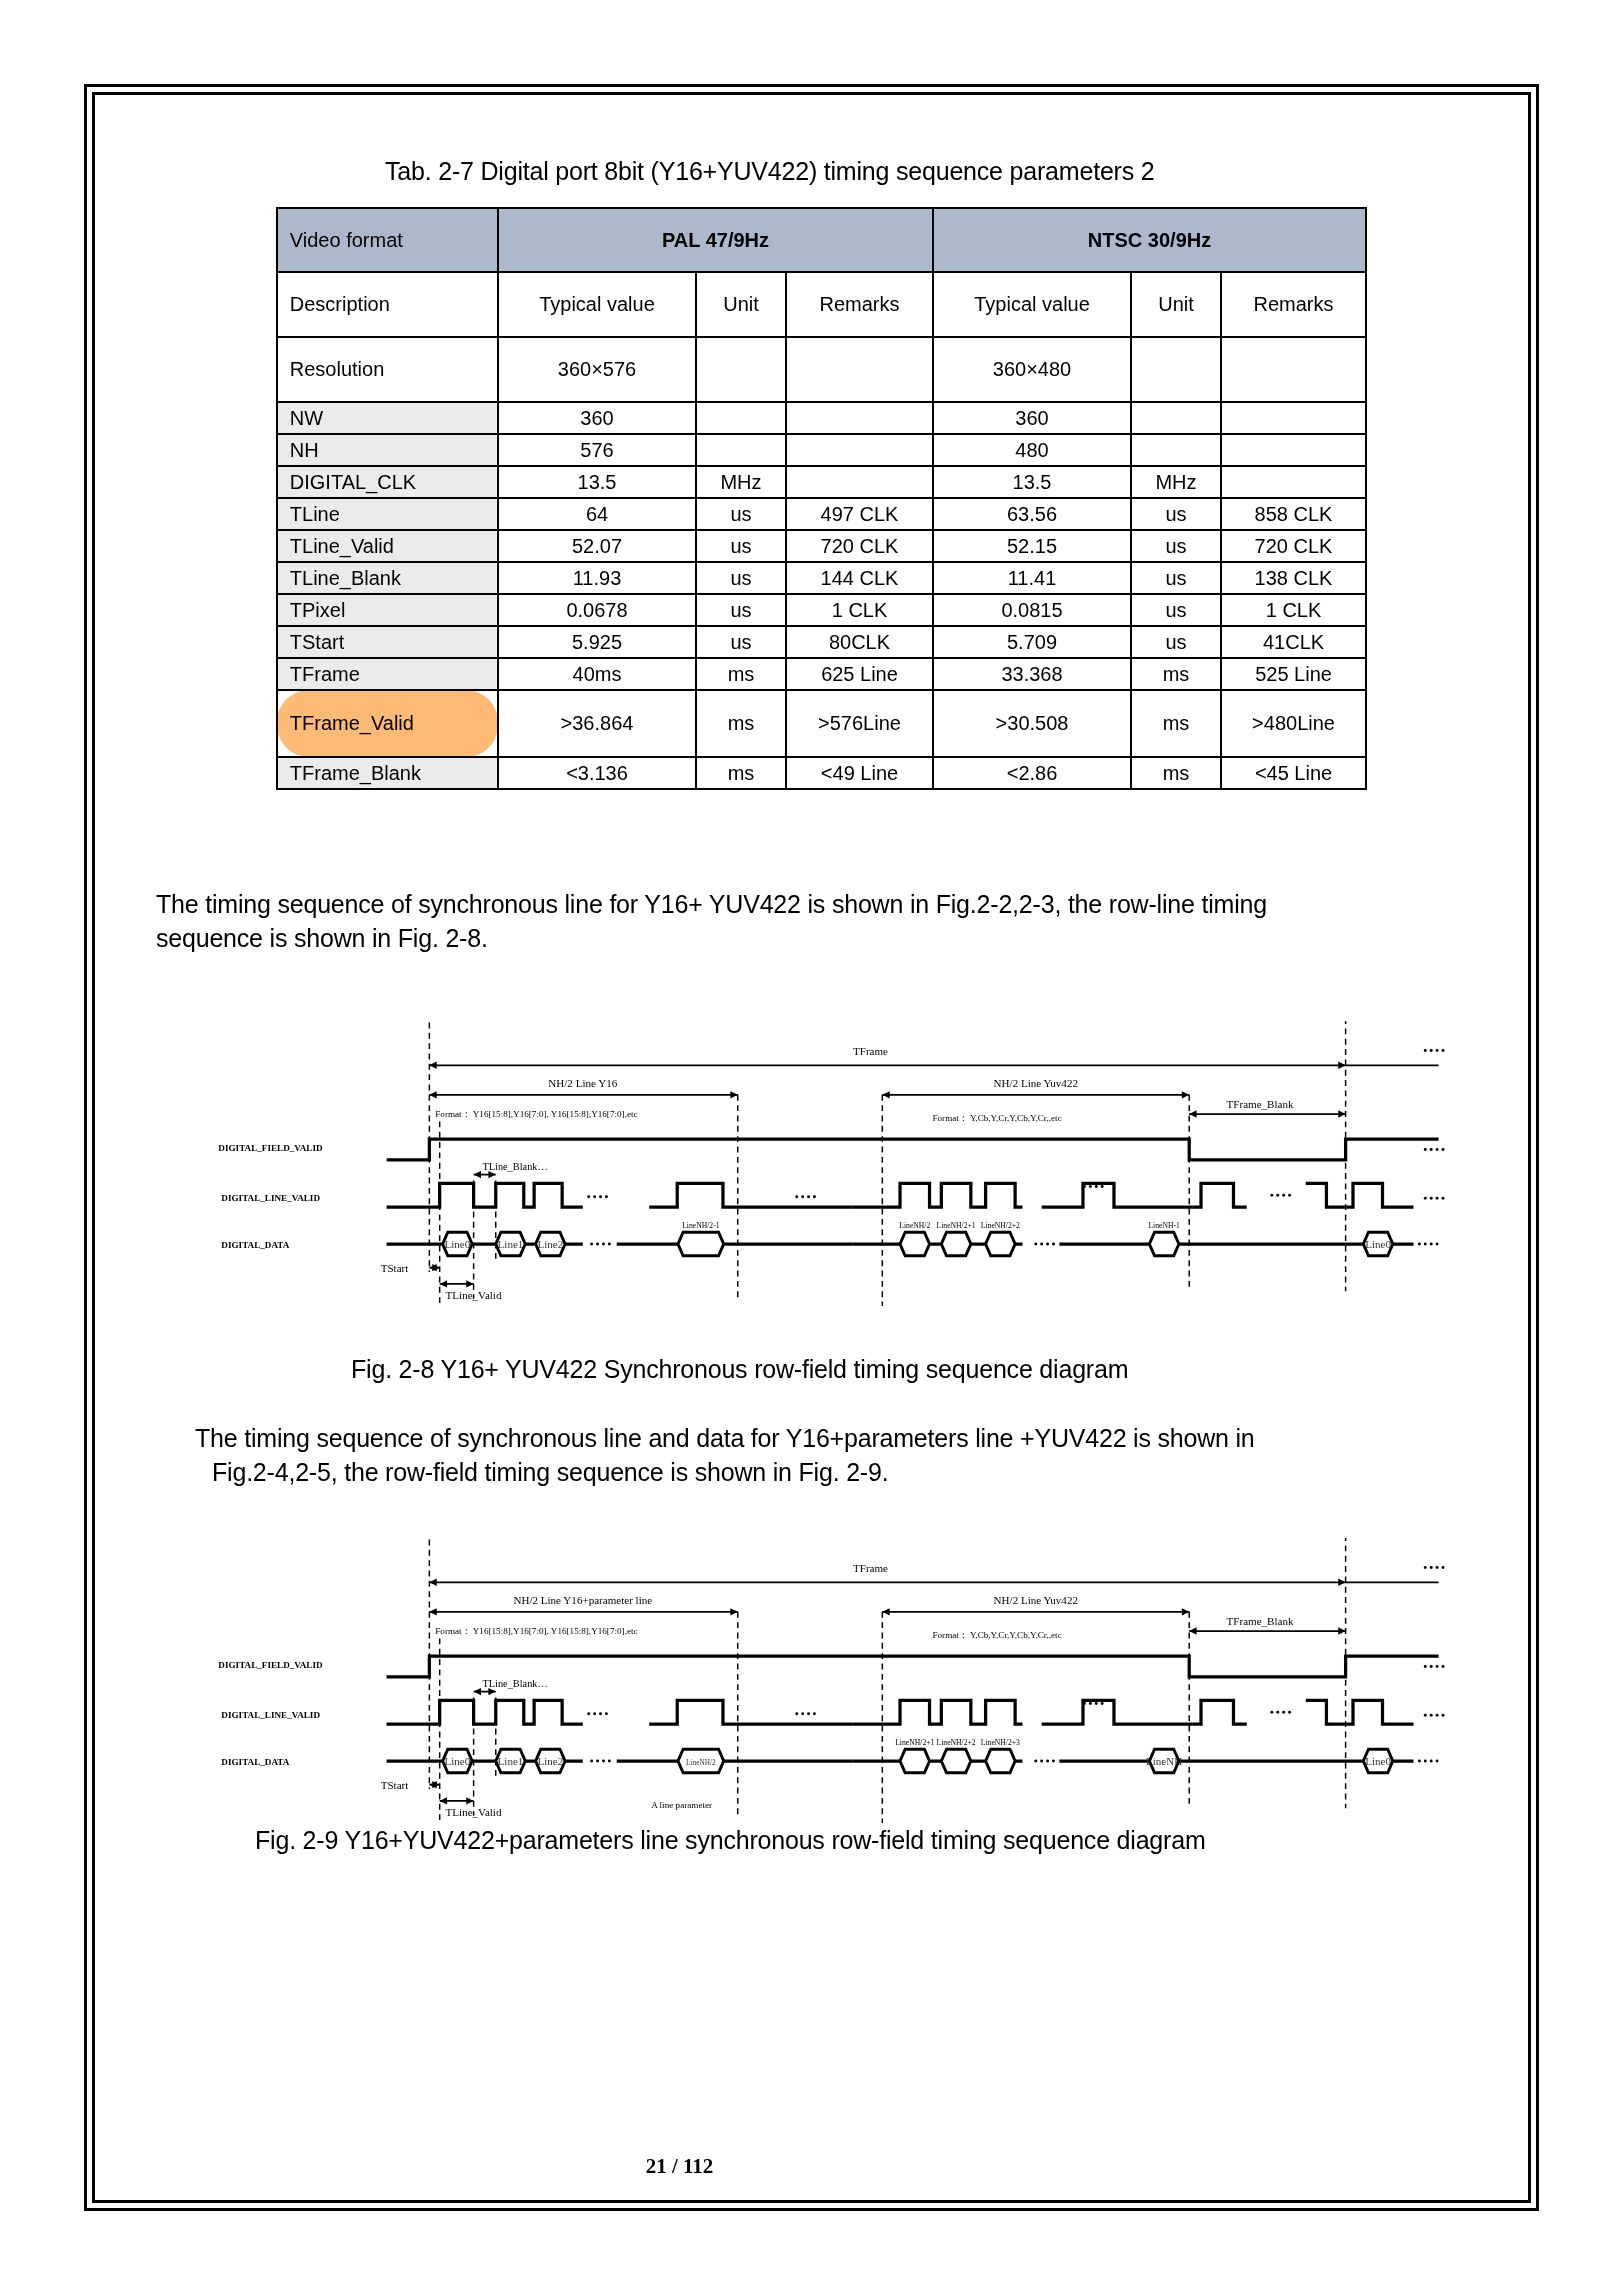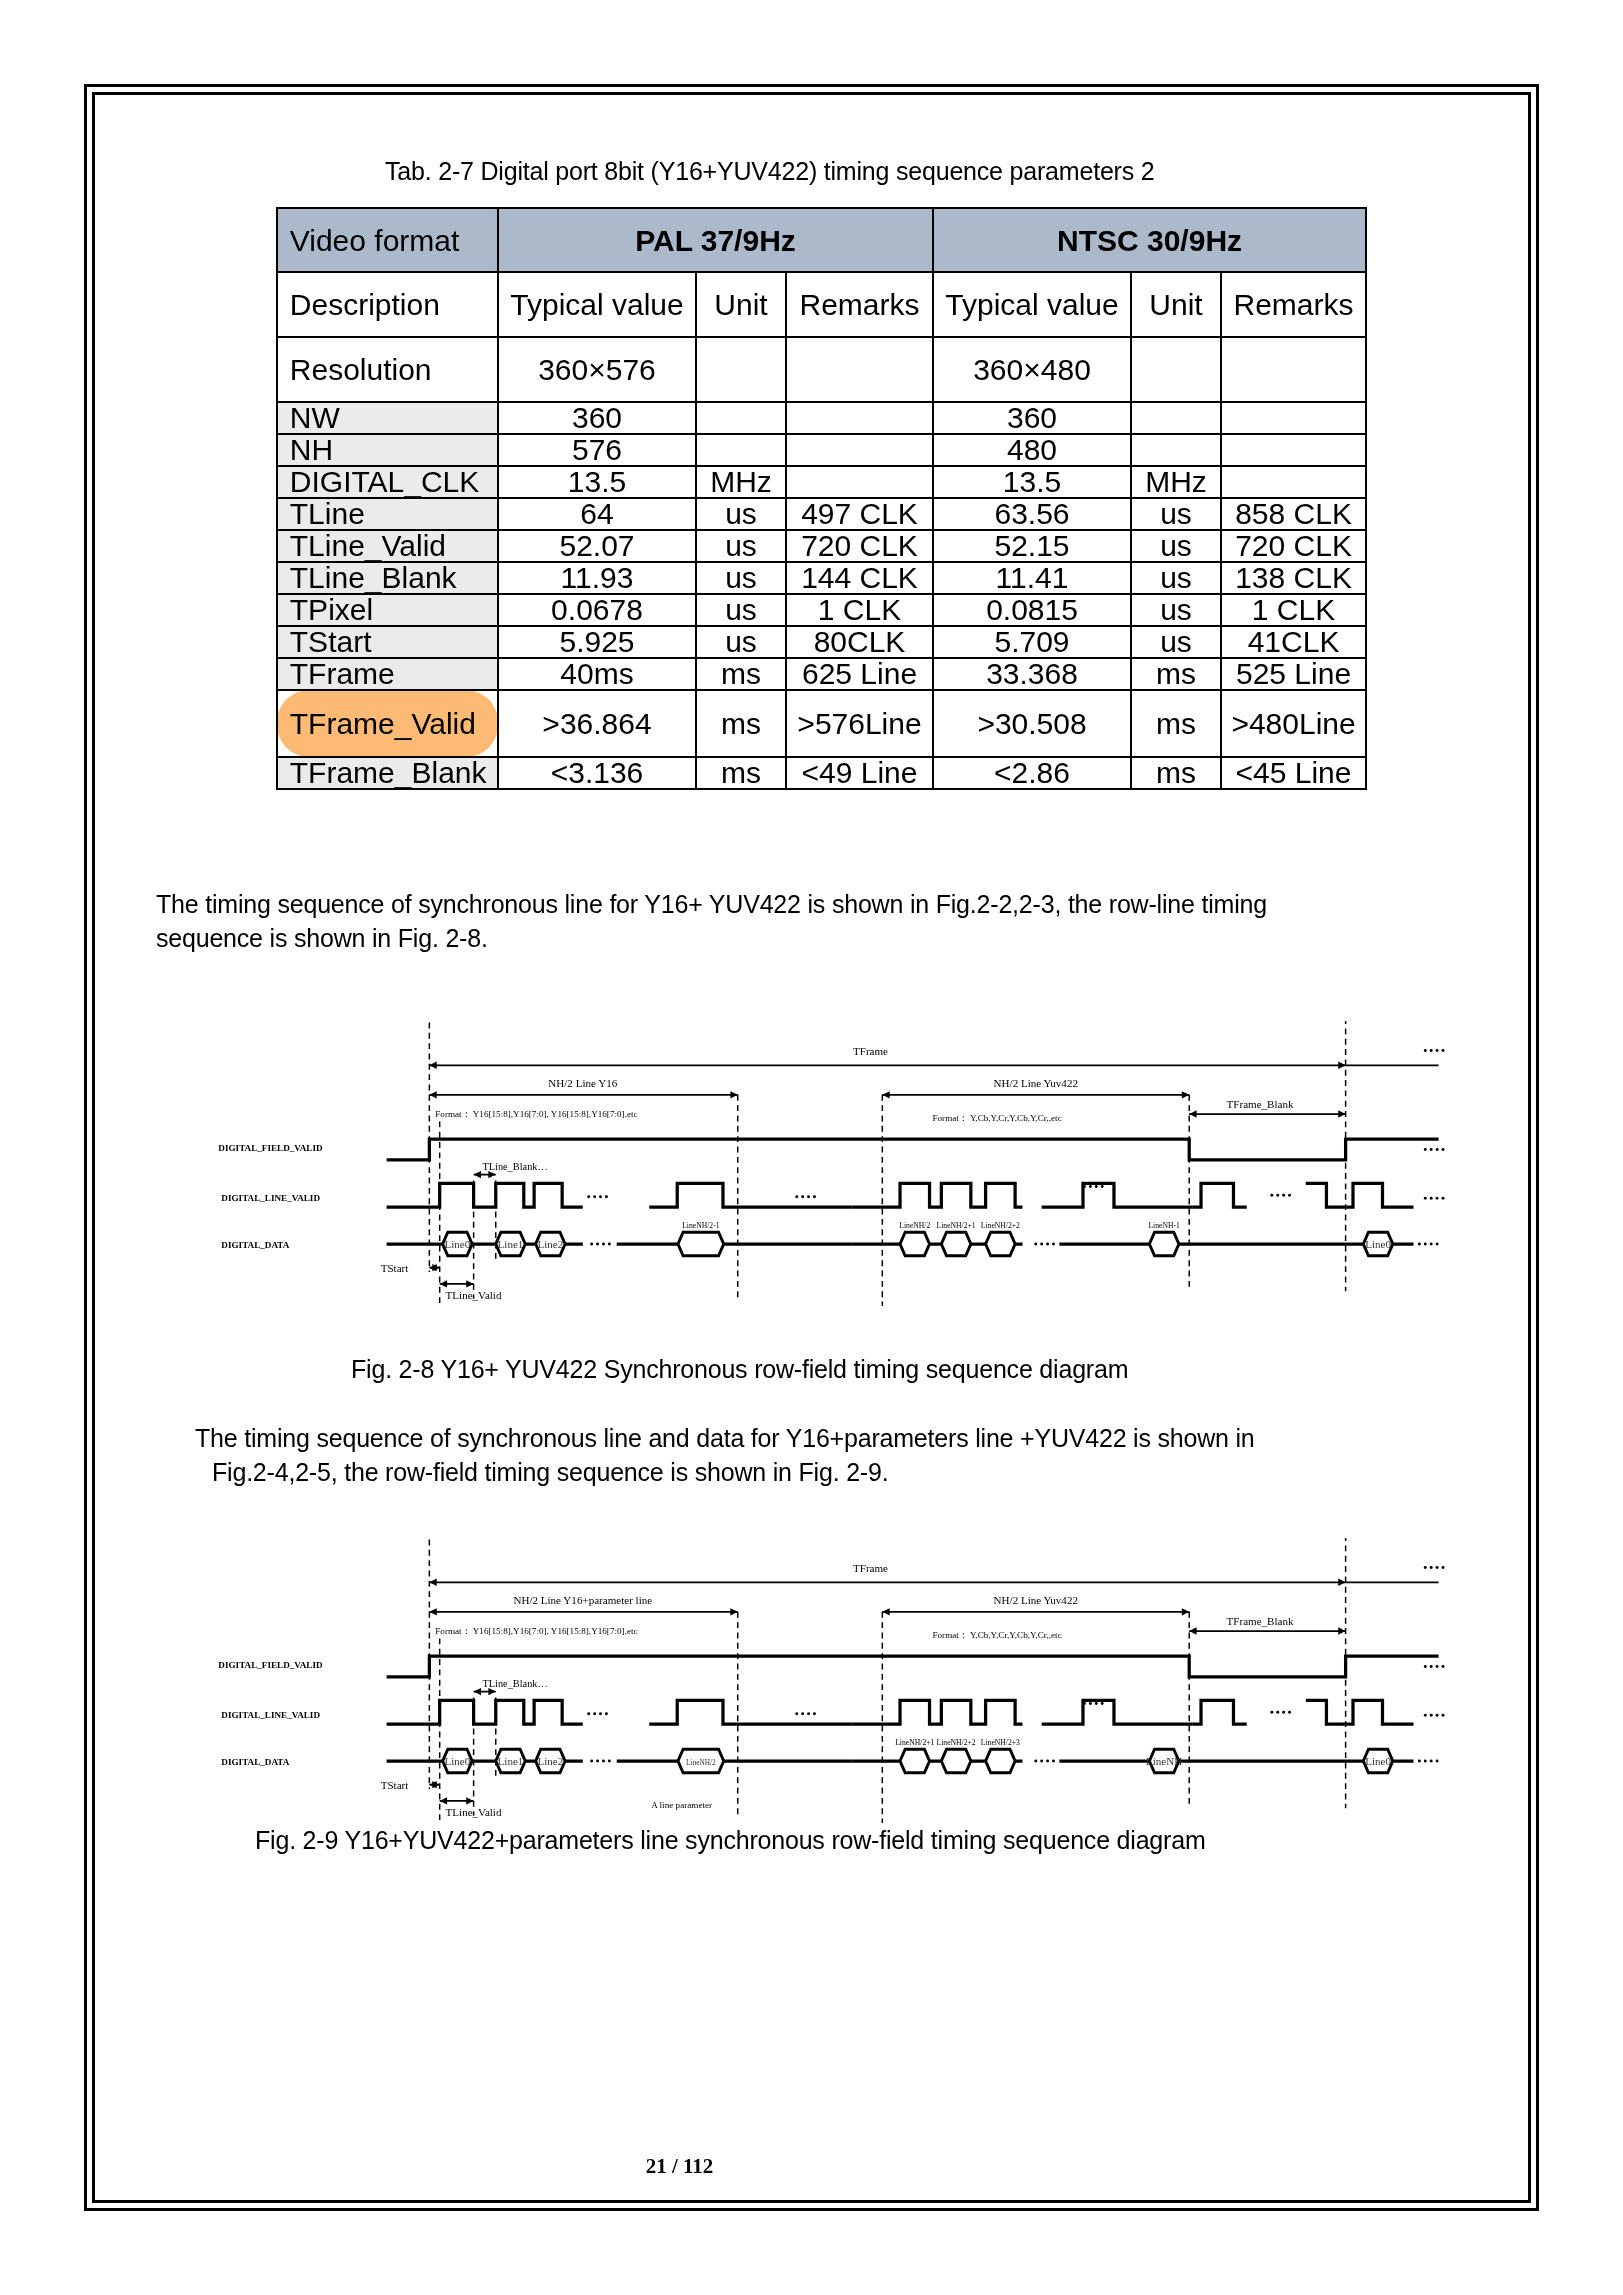--- a/index.html
+++ b/index.html
@@ -1,21 +1,21 @@
 <!DOCTYPE html>
 <html style="font-size:10.5px"><head>
 <meta charset="utf-8">
 <style>
   html, body { margin: 0; padding: 0; background: #ffffff; }
   body { width: 1623px; height: 2295px; position: relative; overflow: hidden; font-family: "Liberation Sans", sans-serif; color: #000; }
   .border-outer { position: absolute; left: 84px; top: 84px; width: 1455px; height: 2127px; box-sizing: border-box; border: 3.9px solid #000; }
   .border-inner { position: absolute; left: 92px; top: 92px; width: 1439px; height: 2111px; box-sizing: border-box; border: 3.9px solid #000; }
   .caption { position: absolute; font-size: 25px; white-space: nowrap; letter-spacing: -0.2px; }
   .para { position: absolute; font-size: 25px; line-height: 34px; letter-spacing: -0.2px; }
-  table.params { position: absolute; left: 276px; top: 207px; width: 1087px; border-collapse: collapse; table-layout: fixed; font-size: 30px; }
+  table.params { position: absolute; left: 276px; top: 207px; width: 1087px; border-collapse: collapse; table-layout: fixed; font-size: 20px; }
   table.params td { border: 2px solid #000; padding: 0 3.9px; text-align: center; vertical-align: middle; white-space: nowrap; overflow: hidden; line-height: 29px; }
   table.params td.lbl { text-align: left; padding-left: 11.8px; }
   table.params tr.hdr td { background: #abb9cb; height: 62px; }
   table.params tr.hdr td.grp { font-weight: bold; }
   table.params tr.tall td { height: 63px; }
   table.params tr.sm td { height: 30px; line-height: 30px; }
   table.params tr.sm td.lbl { background: #ebebeb; }
   table.params tr.dbl td { height: 65px; white-space: normal; line-height: 29px; }
   table.params tr.dbl td.lbl { background: #fdba74; border-radius: 32px; }
   table.params tr.dbl td.wrap { word-break: break-all; padding: 0 6.5px; }
@@ -37,21 +37,21 @@
       <col style="width:198px">
       <col style="width:90px">
       <col style="width:147px">
       <col style="width:198px">
       <col style="width:90px">
       <col style="width:145px">
   </colgroup>
   <tbody>
       <tr class="hdr">
     <td class="lbl">Video format</td>
-    <td class="grp" colspan="3">PAL 37/9Hz</td>
+    <td class="grp" colspan="3">PAL 47/9Hz</td>
     <td class="grp" colspan="3">NTSC 30/9Hz</td>
   </tr>
   <tr class="tall">
     <td class="lbl">Description</td>
     <td>Typical value</td>
     <td>Unit</td>
     <td>Remarks</td>
     <td>Typical value</td>
     <td>Unit</td>
     <td>Remarks</td>

